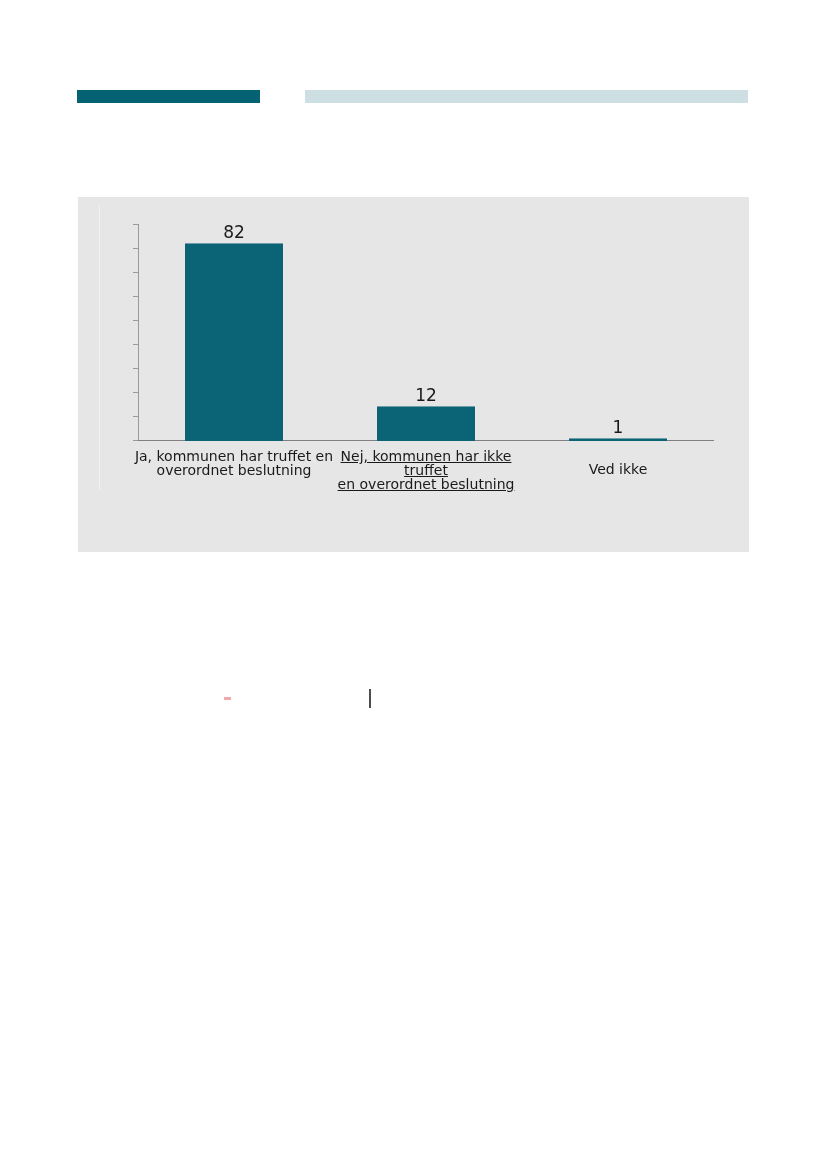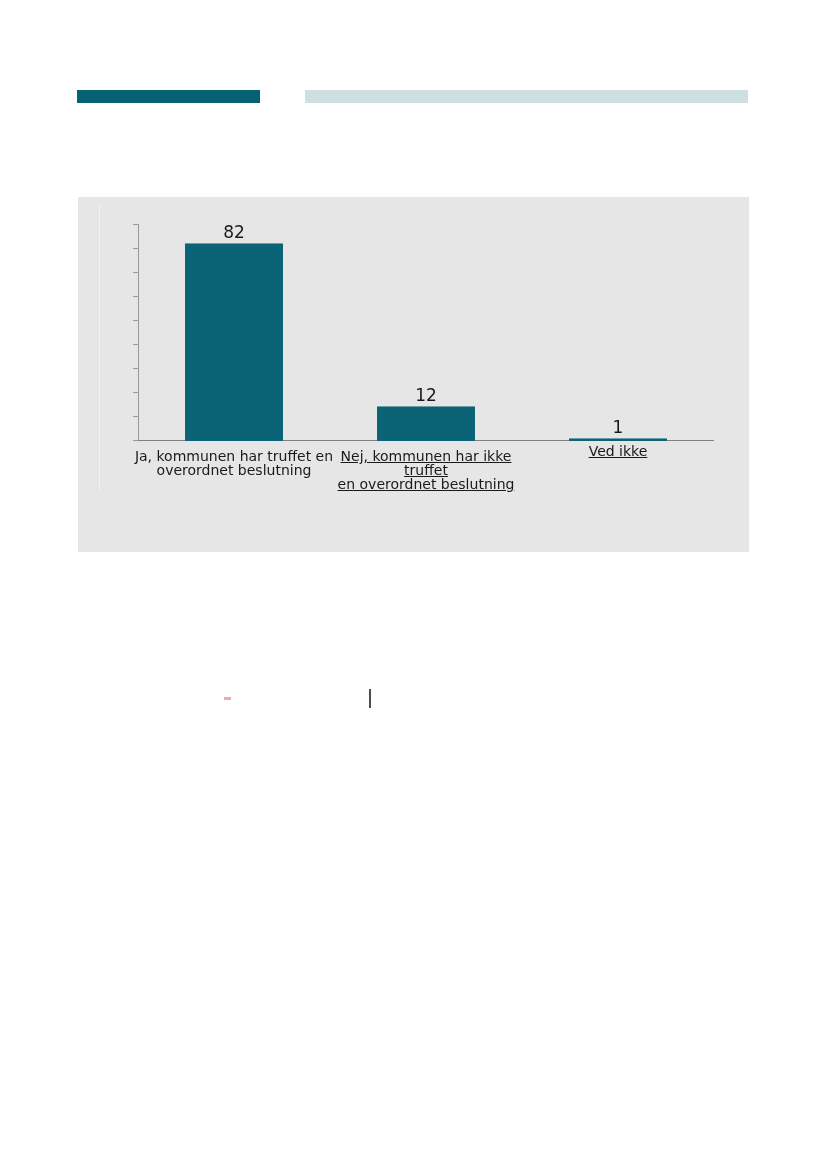--- a/index.html
+++ b/index.html
@@ -195,21 +195,21 @@
       </div>
     <div id="cat-labels">
         <div class="cat-label" style="left: 54px; width: 204px; top: 252px;">
           <div>Ja, kommunen har truffet en</div>
           <div>overordnet beslutning</div>
         </div>
         <div class="cat-label" style="left: 246px; width: 204px; top: 252px; text-decoration: underline;">
           <div>Nej, kommunen har ikke truffet</div>
           <div>en overordnet beslutning</div>
         </div>
-        <div class="cat-label" style="left: 438px; width: 204px; top: 247px; text-decoration: underline;">
+        <div class="cat-label" style="left: 438px; width: 204px; top: 265px;">
           <div>Ved ikke</div>
         </div>
       </div>
   </div>
 
   <div class="artifact-dash"></div>
   <div class="artifact-caret"></div>
 </div>
 
 </body></html>

